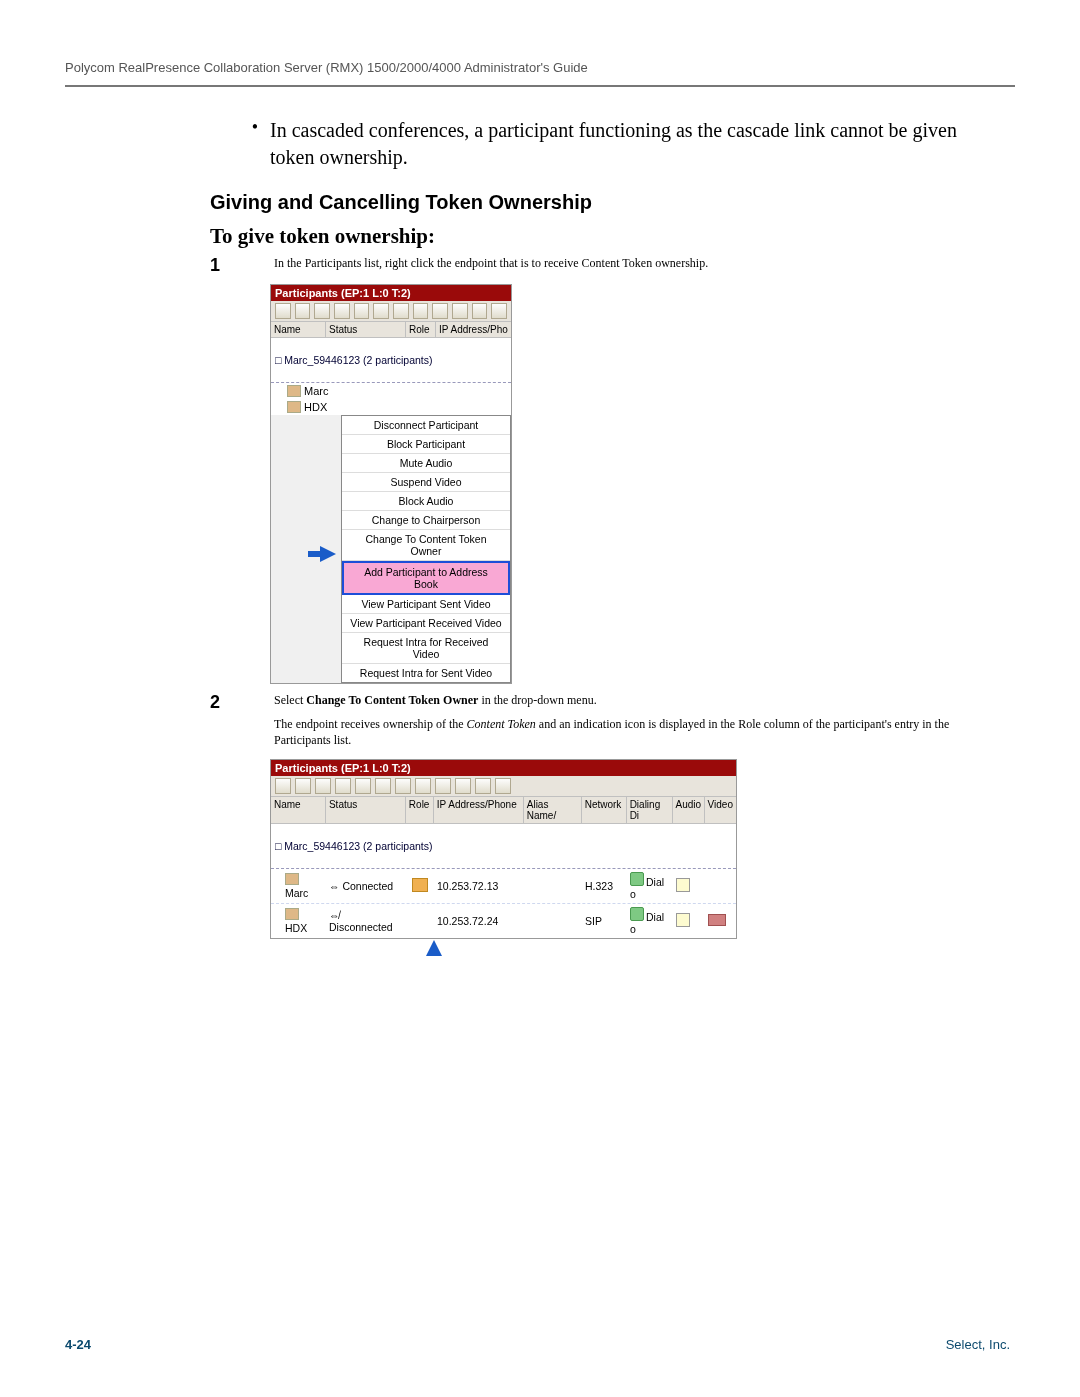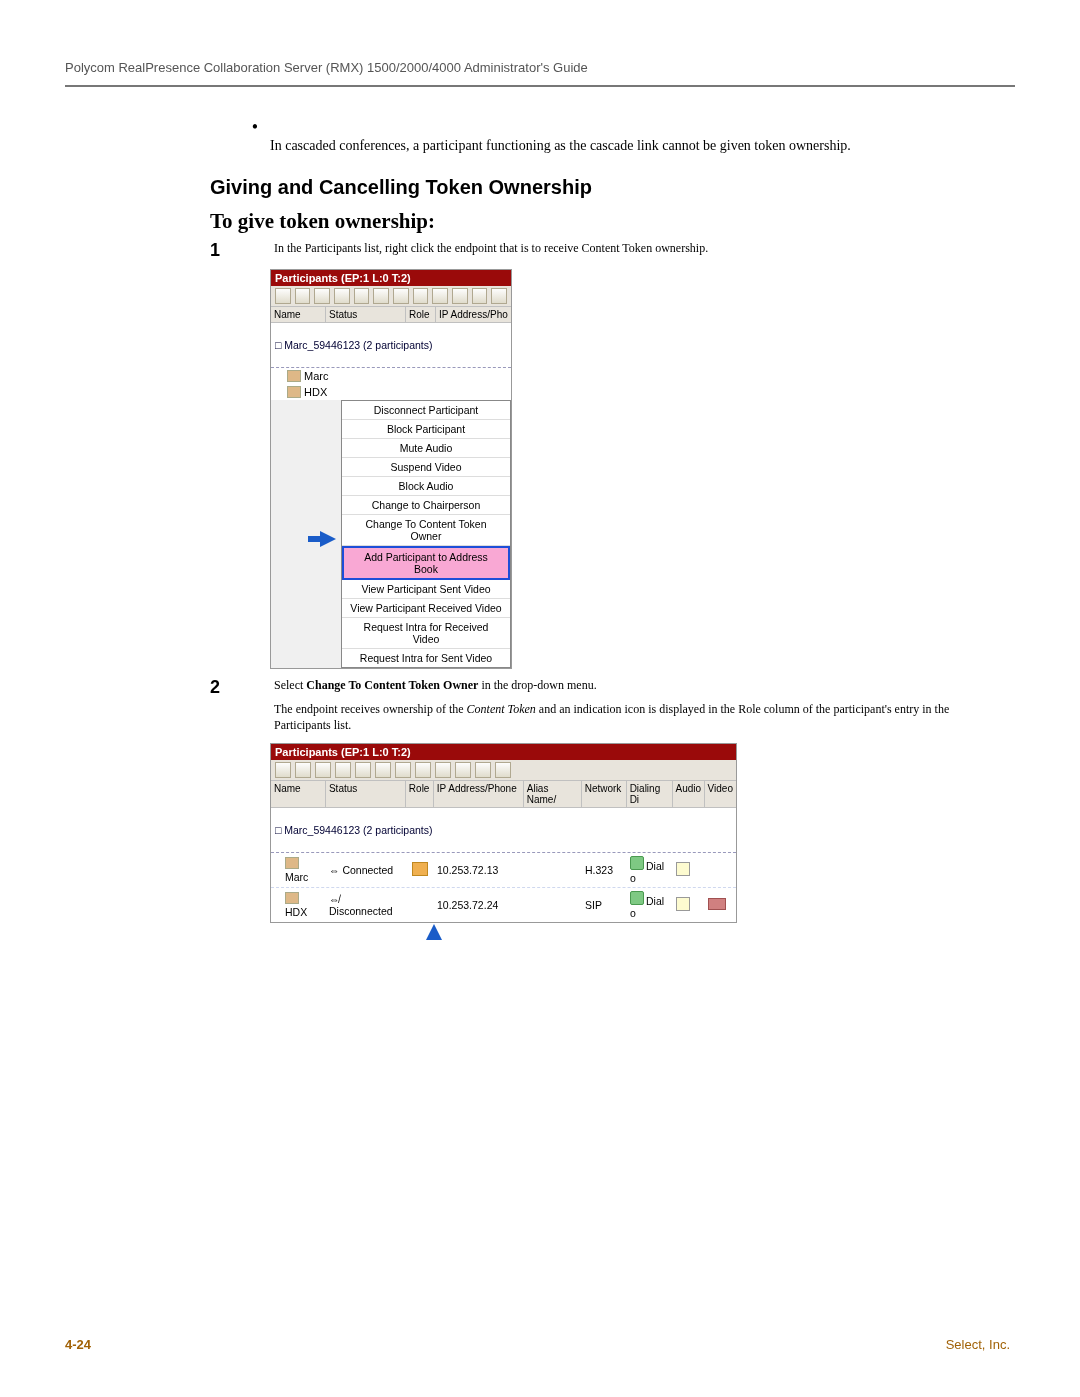--- a/index.html
+++ b/index.html
@@ -38,23 +38,22 @@
   }
   .bullet {
     width: 30px;
     flex: 0 0 30px;
     text-align: center;
     font-size: 18px;
     line-height: 20px;
   }
   .bullet-text {
     flex: 1;
-    font-size: 14px;
+    font-size: 20px;
     line-height: 1.35;
-    margin-top: 20px;
   }
   h2.section {
     font-family: Arial, Helvetica, sans-serif;
     font-weight: bold;
     font-size: 20px;
     margin: 20px 0 10px -30px;
     color: #000;
   }
   .subhead {
     font-family: Georgia, "Times New Roman", serif;
@@ -241,21 +240,21 @@
     border-right: 8px solid transparent;
     border-bottom: 16px solid #1a5cc8;
   }
   .footer {
     position: absolute;
     bottom: 45px;
     left: 65px;
     right: 70px;
     font-family: Arial, Helvetica, sans-serif;
     font-size: 13px;
-    color: #a16207;
+    color: #0c4a6e;
     display: flex;
     justify-content: space-between;
     align-items: center;
   }
 </style>
 </head>
 <body>
 
 <div class="page">
   <div class="doc-header">Polycom RealPresence Collaboration Server (RMX) 1500/2000/4000 Administrator's Guide</div>

